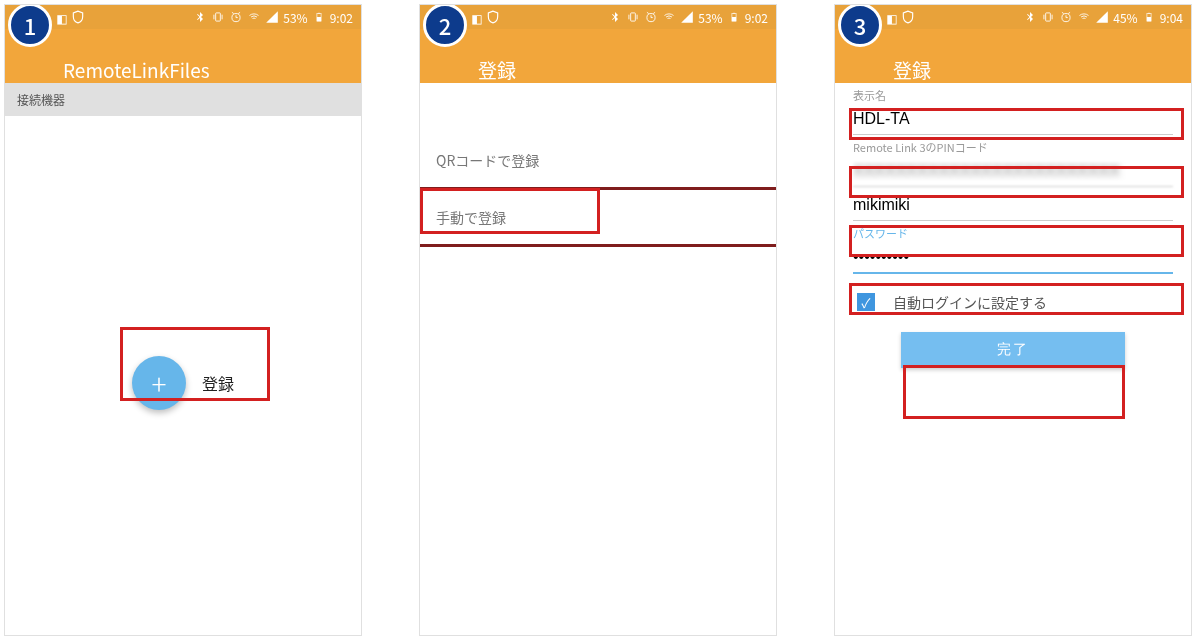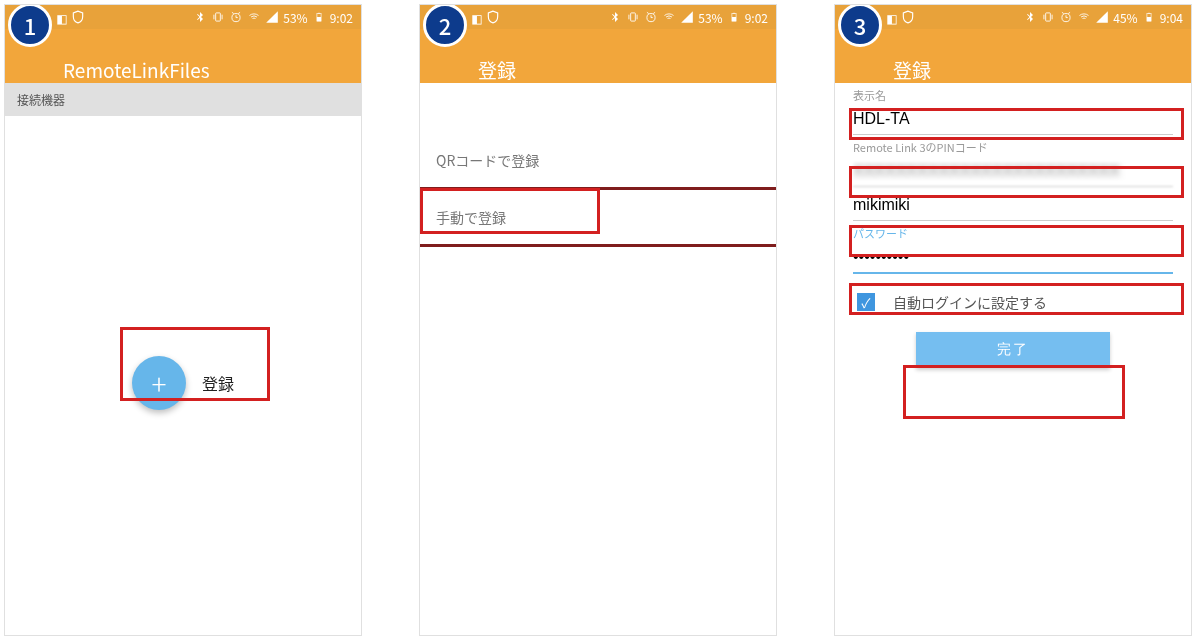--- a/index.html
+++ b/index.html
@@ -140,21 +140,21 @@
     }
     .checkbox {
       width: 18px; height: 18px;
       background: #3f96df;
       display: flex; align-items: center; justify-content: center;
       color: #fff; font-size: 13px;
     }
     .done-btn {
       display: block;
       margin: 6px auto 0;
-      width: 194px;
+      width: 224px;
       height: 36px;
       background: #75bef0;
       color: #fff;
       border: none;
       font-size: 14px;
       letter-spacing: 2px;
       box-shadow: 0 2px 4px rgba(0,0,0,0.2);
     }
     .signal-icon svg, .status-icon svg { fill: #fff; }
   </style>

